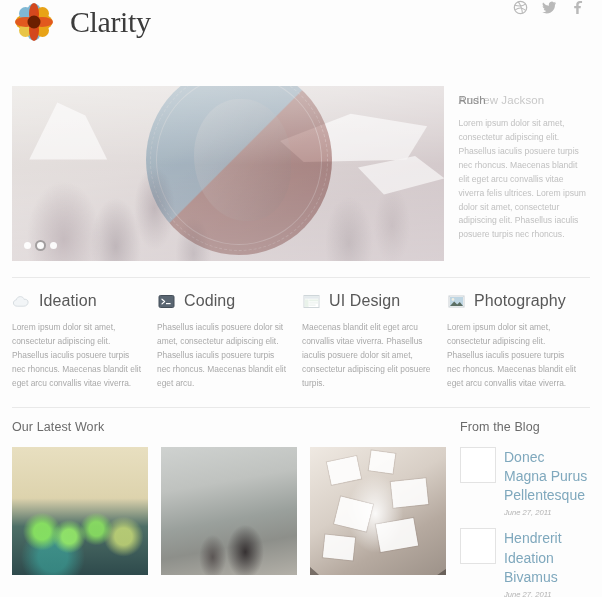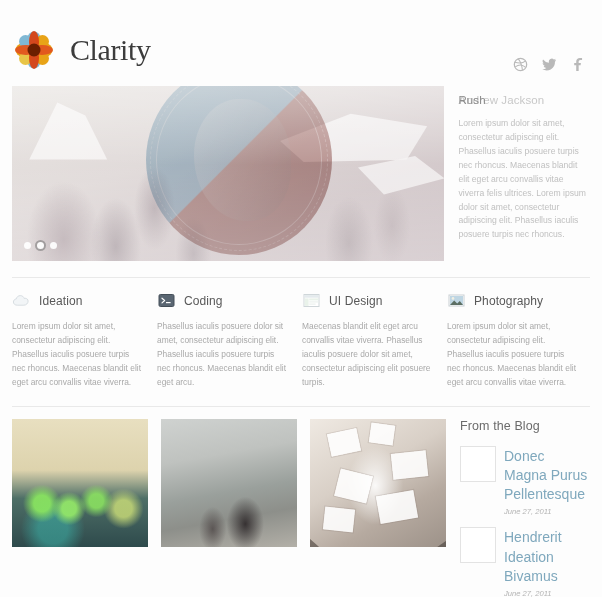--- a/index.html
+++ b/index.html
@@ -15,21 +15,21 @@
     width: 602px;
     height: 597px;
     background: #fdfdfd;
     overflow: hidden;
   }
 
   
   .header {
     height: 72px;
     display: flex;
-    align-items: flex-end;
+    align-items: flex-start;
     padding: 0 12px;
     gap: 42px;
   }
   .brand { display: flex; align-items: center; gap: 14px; }
   .logo { width: 44px; height: 44px; display: block; }
   .site-title {
     font-family: "Liberation Serif", serif;
     font-size: 30px;
     color: #3c3c3c;
     letter-spacing: -0.4px;
@@ -197,21 +197,21 @@
   }
   .feature { width: 133px; }
   .feature-head {
     display: flex;
     align-items: center;
     gap: 8px;
     margin-bottom: 10px;
   }
   .feature-icon { width: 19px; height: 17px; display: block; flex: 0 0 auto; }
   .feature-title {
-    font-size: 12px;
+    font-size: 16px;
     color: #585858;
     font-weight: normal;
     letter-spacing: 0.1px;
   }
   .feature-body {
     font-size: 8.4px;
     line-height: 1.68;
     color: #a9a9a9;
   }
 
@@ -446,20 +446,21 @@
       <p class="feature-body">Lorem ipsum dolor sit amet, consectetur adipiscing elit. Phasellus iaculis posuere turpis nec rhoncus. Maecenas blandit elit eget arcu convallis vitae viverra.</p>
     </div>
 
   </div>
 
   <div class="divider"></div>
 
   <div class="bottom">
 
     <div class="latest-work">
+      <h2 class="section-title">Our Latest Work</h2>
       <div class="work-grid">
         <div class="work-thumb thumb-a"></div>
         <div class="work-thumb thumb-b"></div>
         <div class="work-thumb thumb-c">
           <span class="blk" style="left:14%;top:10%;width:22%;height:18%;transform:rotate(-12deg);"></span>
           <span class="blk" style="left:44%;top:4%;width:18%;height:16%;transform:rotate(8deg);"></span>
           <span class="blk" style="left:60%;top:26%;width:26%;height:20%;transform:rotate(-6deg);"></span>
           <span class="blk" style="left:20%;top:42%;width:24%;height:22%;transform:rotate(14deg);"></span>
           <span class="blk" style="left:50%;top:58%;width:28%;height:22%;transform:rotate(-10deg);"></span>
           <span class="blk" style="left:10%;top:70%;width:22%;height:18%;transform:rotate(6deg);"></span>

